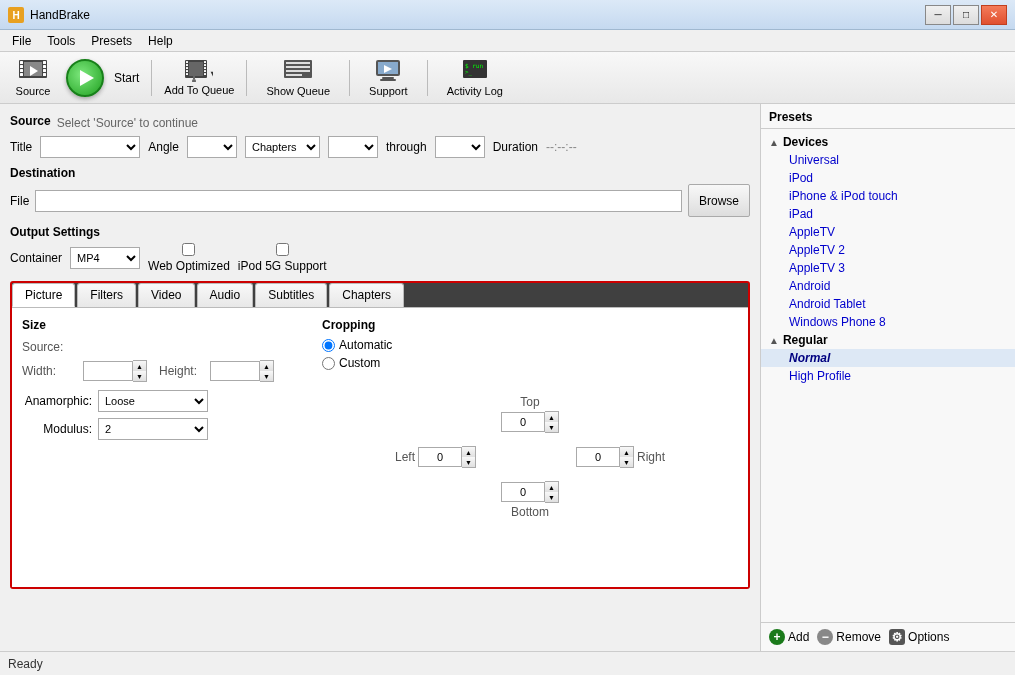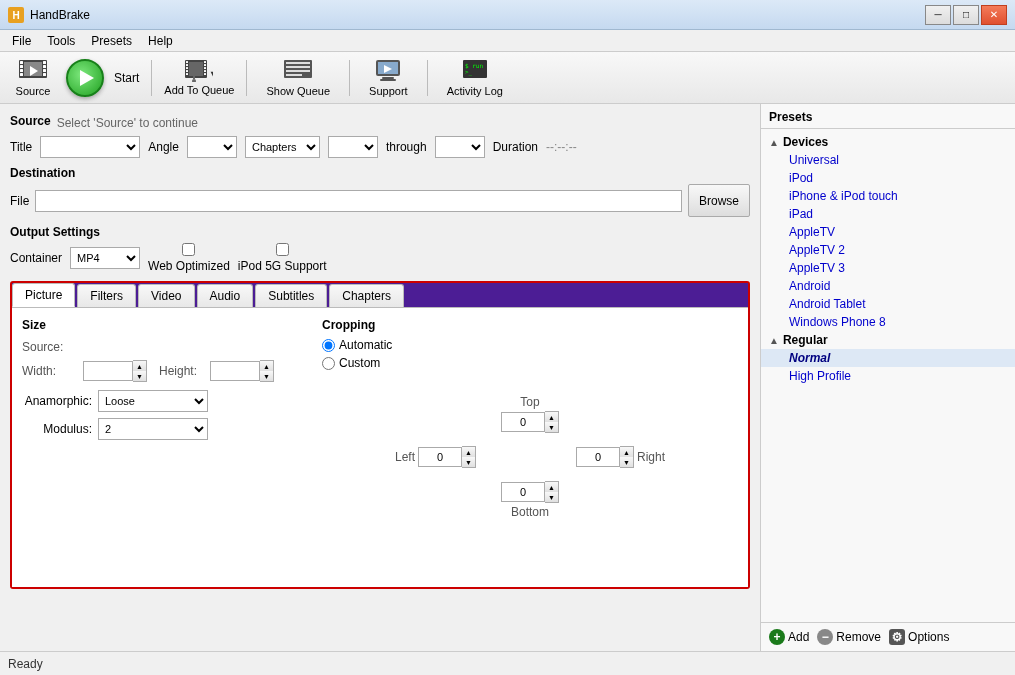--- a/index.html
+++ b/index.html
@@ -213,22 +213,21 @@
     }
 
     
     .tabs-container {
       border: 2px solid #cc0000;
       border-radius: 3px;
       margin-bottom: 8px;
     }
     .tabs-header {
       display: flex;
-      background: #4c1d95;
-      align-items: flex-end;
+      background: #404040;
     }
     .tab {
       padding: 4px 12px;
       font-size: 12px;
       border: 1px solid #bbb;
       border-bottom: none;
       cursor: pointer;
       background: linear-gradient(to bottom, #f8f8f8, #e8e8e8);
       margin-right: 2px;
       border-radius: 3px 3px 0 0;

